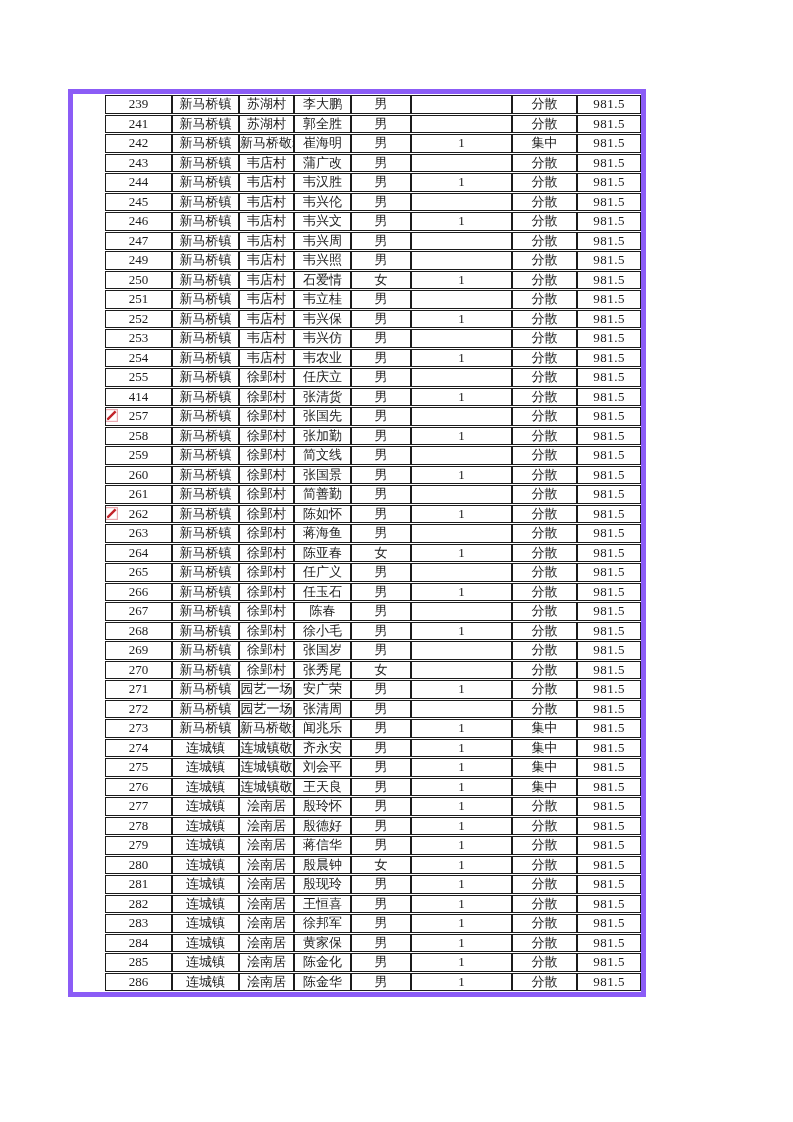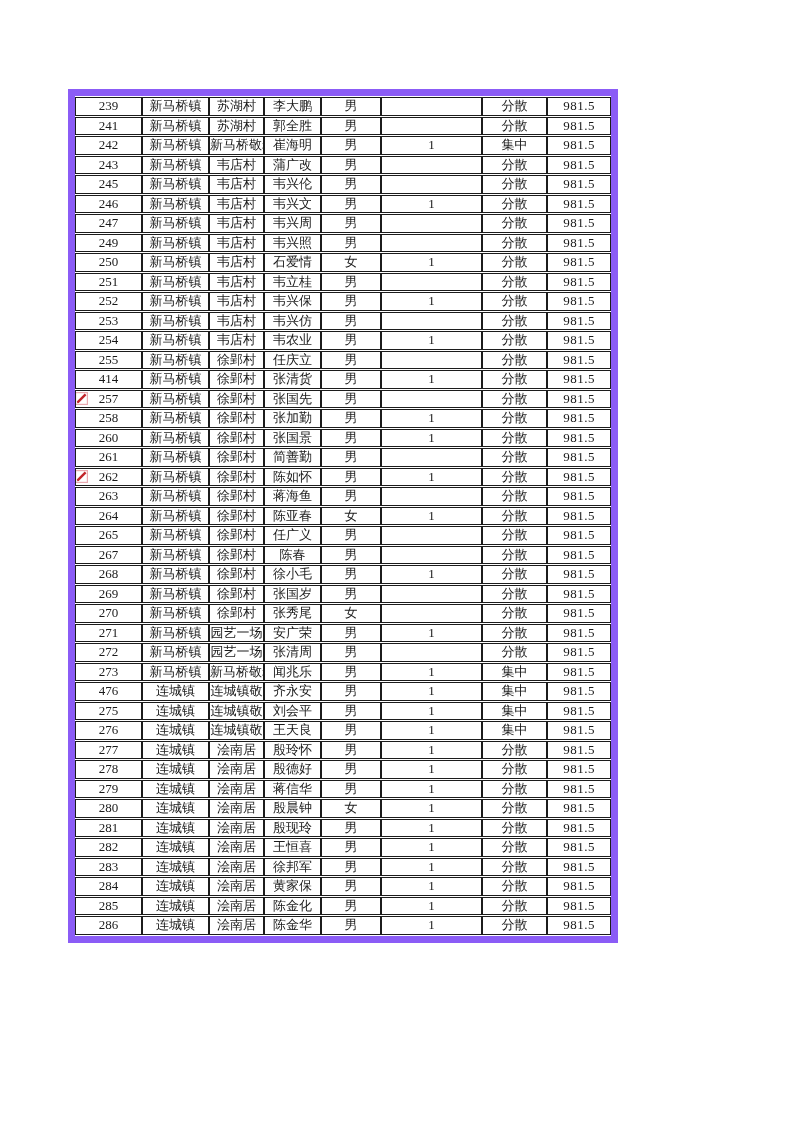--- a/index.html
+++ b/index.html
@@ -17,21 +17,22 @@
   }
   .tablewrap {
     position: absolute;
     left: 68px; top: 89px;
   }
   table.roster {
     border-collapse: separate;
     border-spacing: 0 1px;
     table-layout: fixed;
     width: 536px;
-    border: 7px solid #8b5cf6;
+    border: 5px solid #8b5cf6;
+    padding-left: 32px;
   }
   table.roster td {
     border: 1px solid #1c1c1c;
     height: 16.4px;
     line-height: 16.5px;
     padding: 0;
     text-align: center;
     vertical-align: middle;
     white-space: nowrap;
     overflow: hidden;
@@ -99,20 +100,30 @@
             <td class="c0">243</td>
             <td class="c1">新马桥镇</td>
             <td class="c2">韦店村</td>
             <td class="c3">蒲广改</td>
             <td class="c4">男</td>
             <td class="c5"></td>
             <td class="c6">分散</td>
             <td class="c7">981.5</td>
           </tr>
           <tr>
+            <td class="c0">244</td>
+            <td class="c1">新马桥镇</td>
+            <td class="c2">韦店村</td>
+            <td class="c3">韦汉胜</td>
+            <td class="c4">男</td>
+            <td class="c5">1</td>
+            <td class="c6">分散</td>
+            <td class="c7">981.5</td>
+          </tr>
+          <tr>
             <td class="c0">245</td>
             <td class="c1">新马桥镇</td>
             <td class="c2">韦店村</td>
             <td class="c3">韦兴伦</td>
             <td class="c4">男</td>
             <td class="c5"></td>
             <td class="c6">分散</td>
             <td class="c7">981.5</td>
           </tr>
           <tr>
@@ -233,20 +244,30 @@
             <td class="c0">258</td>
             <td class="c1">新马桥镇</td>
             <td class="c2">徐郢村</td>
             <td class="c3">张加勤</td>
             <td class="c4">男</td>
             <td class="c5">1</td>
             <td class="c6">分散</td>
             <td class="c7">981.5</td>
           </tr>
           <tr>
+            <td class="c0">259</td>
+            <td class="c1">新马桥镇</td>
+            <td class="c2">徐郢村</td>
+            <td class="c3">简文线</td>
+            <td class="c4">男</td>
+            <td class="c5"></td>
+            <td class="c6">分散</td>
+            <td class="c7">981.5</td>
+          </tr>
+          <tr>
             <td class="c0">260</td>
             <td class="c1">新马桥镇</td>
             <td class="c2">徐郢村</td>
             <td class="c3">张国景</td>
             <td class="c4">男</td>
             <td class="c5">1</td>
             <td class="c6">分散</td>
             <td class="c7">981.5</td>
           </tr>
           <tr>
@@ -297,20 +318,30 @@
             <td class="c0">265</td>
             <td class="c1">新马桥镇</td>
             <td class="c2">徐郢村</td>
             <td class="c3">任广义</td>
             <td class="c4">男</td>
             <td class="c5"></td>
             <td class="c6">分散</td>
             <td class="c7">981.5</td>
           </tr>
           <tr>
+            <td class="c0">266</td>
+            <td class="c1">新马桥镇</td>
+            <td class="c2">徐郢村</td>
+            <td class="c3">任玉石</td>
+            <td class="c4">男</td>
+            <td class="c5">1</td>
+            <td class="c6">分散</td>
+            <td class="c7">981.5</td>
+          </tr>
+          <tr>
             <td class="c0">267</td>
             <td class="c1">新马桥镇</td>
             <td class="c2">徐郢村</td>
             <td class="c3">陈春</td>
             <td class="c4">男</td>
             <td class="c5"></td>
             <td class="c6">分散</td>
             <td class="c7">981.5</td>
           </tr>
           <tr>
@@ -367,21 +398,21 @@
             <td class="c0">273</td>
             <td class="c1">新马桥镇</td>
             <td class="c2">新马桥敬老院</td>
             <td class="c3">闻兆乐</td>
             <td class="c4">男</td>
             <td class="c5">1</td>
             <td class="c6">集中</td>
             <td class="c7">981.5</td>
           </tr>
           <tr>
-            <td class="c0">476</td>
+            <td class="c0">274</td>
             <td class="c1">连城镇</td>
             <td class="c2">连城镇敬</td>
             <td class="c3">齐永安</td>
             <td class="c4">男</td>
             <td class="c5">1</td>
             <td class="c6">集中</td>
             <td class="c7">981.5</td>
           </tr>
           <tr>
             <td class="c0">275</td>

